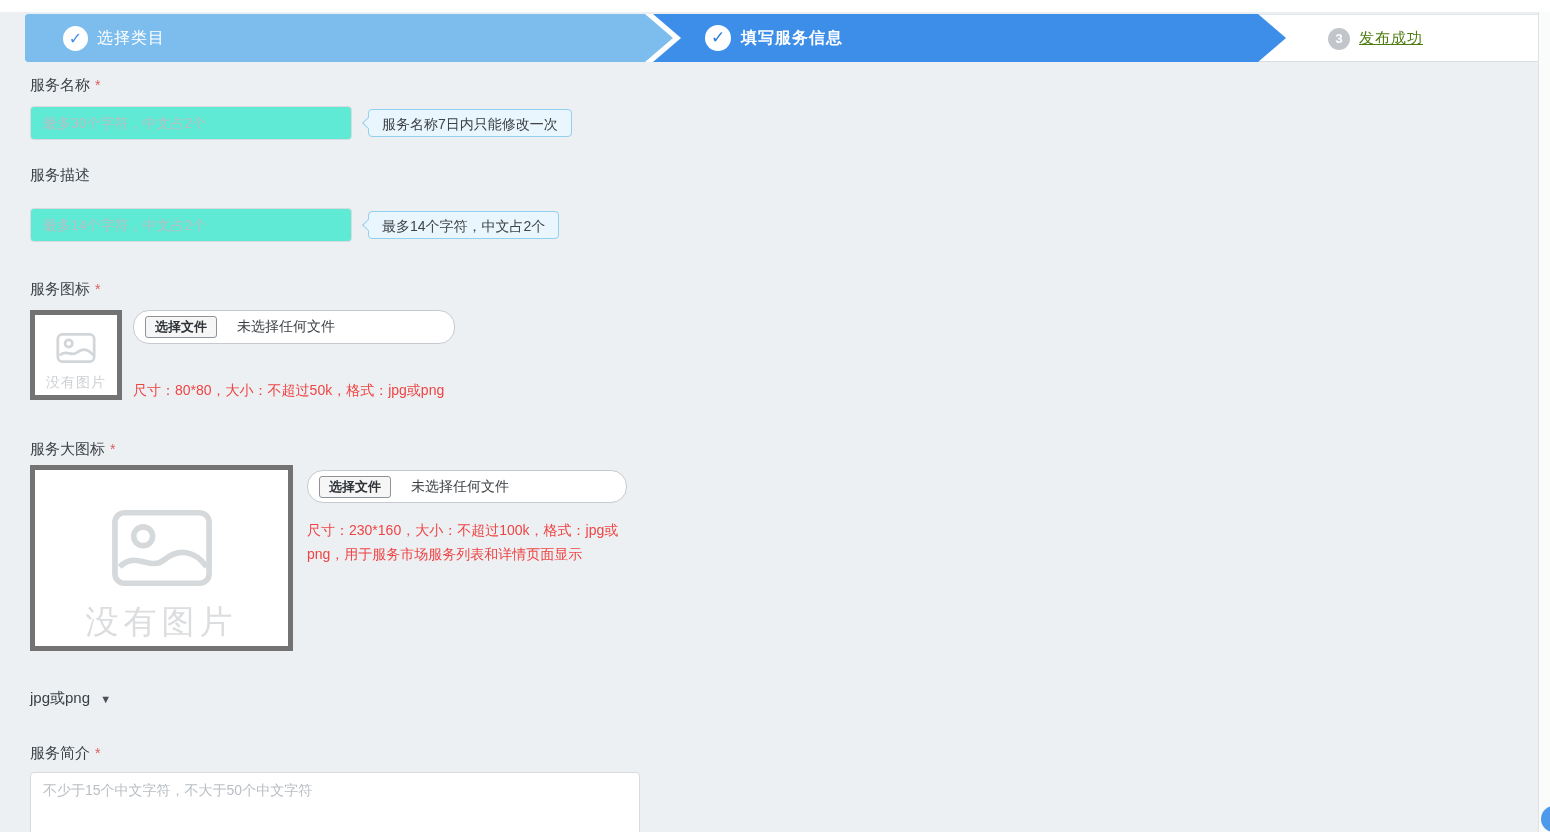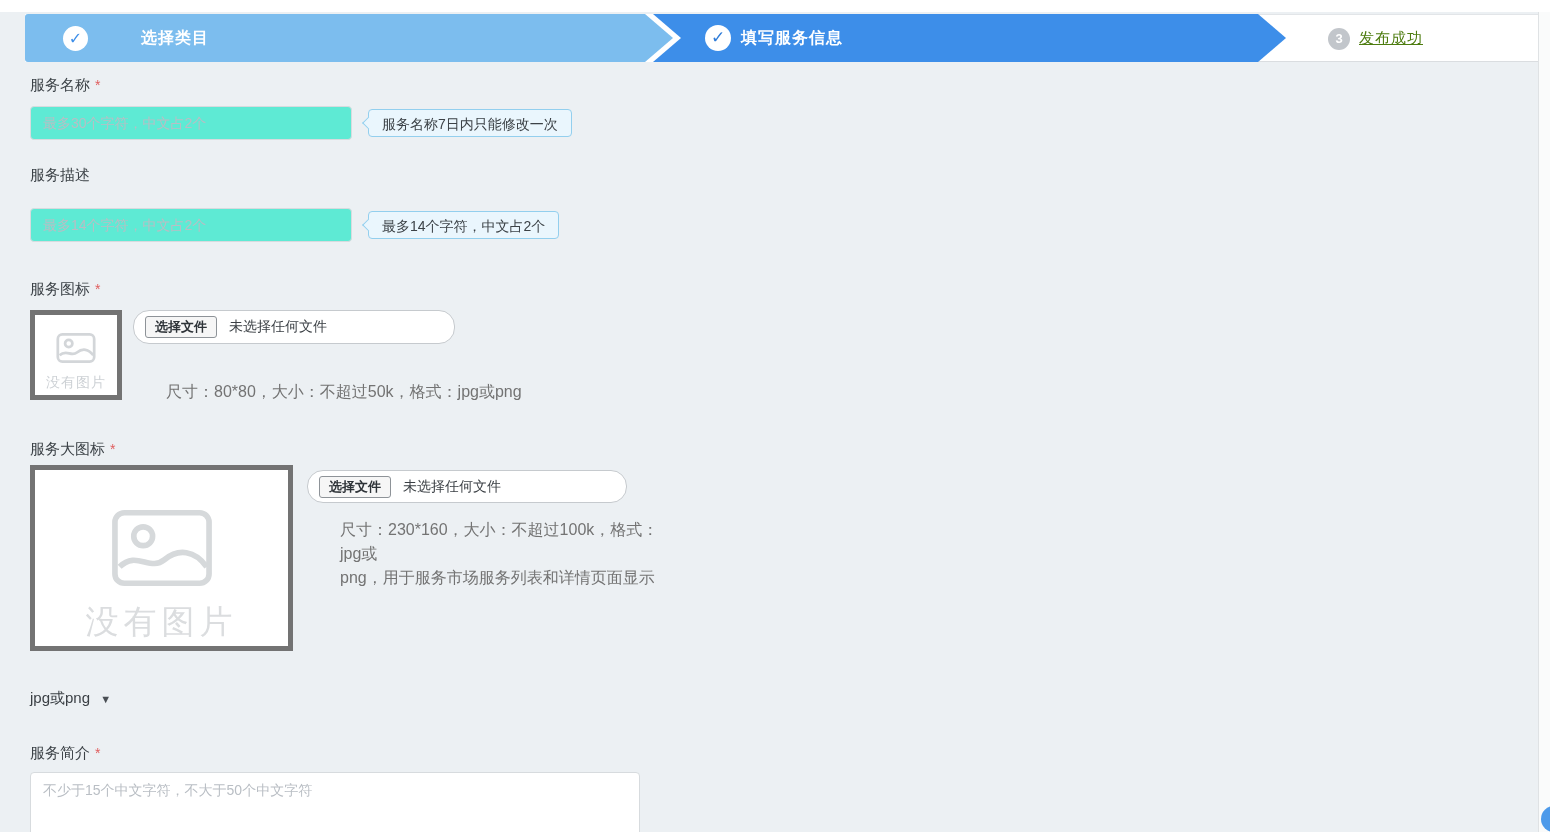--- a/index.html
+++ b/index.html
@@ -23,21 +23,21 @@
                 background:#fff; color:#2F7CD8; font-size:17px; font-weight:bold; text-align:center; line-height:26px; }
   .step2 .lbl { position:absolute; left:96px; top:14px; font-size:16px; font-weight:bold; color:#fff; letter-spacing:1px; }
 
   .step1-halo { position:absolute; left:25px; top:14px; width:656px; height:48px; background:#fff; z-index:3;
                 clip-path:polygon(0 0, calc(100% - 28px) 0, 100% 50%, calc(100% - 28px) 100%, 0 100%); }
   .step1 { position:absolute; left:25px; top:14px; width:648px; height:48px; background:#7CBDEE; z-index:4;
            border-radius:3px 0 0 3px;
            clip-path:polygon(0 0, calc(100% - 28px) 0, 100% 50%, calc(100% - 28px) 100%, 0 100%); }
   .step1 .chk { position:absolute; left:38px; top:12px; width:25px; height:25px; border-radius:50%;
                 background:#fff; color:#3D8EE9; font-size:16px; font-weight:bold; text-align:center; line-height:25px; }
-  .step1 .lbl { position:absolute; left:72px; top:14px; font-size:16px; font-weight:bold; color:#fff; letter-spacing:1px;margin-left:44px; }
+  .step1 .lbl { position:absolute; left:72px; top:14px; font-size:16px; font-weight:normal; color:#fff; letter-spacing:1px; }
 
   
   .f-label { position:absolute; left:30px; font-size:15px; color:#3C4247; z-index:5; }
   .f-label .req { color:#E05C5C; margin-left:5px; font-size:14px; }
 
   .txt-input { position:absolute; left:30px; width:322px; height:34px; background:#5eead4;
                border:1px solid #D7DBDE; border-radius:4px; padding:0 12px; font-size:14px; color:#333;
                outline:none; z-index:5; }
   .txt-input::placeholder { color:#B9BEC4; }
 
@@ -55,23 +55,23 @@
   .ph-box.big   .pic-icon { margin-top:38px; }
   .ph-text-small { margin-top:10px; font-size:14px; color:#CDD1D5; letter-spacing:1px; }
   .ph-text-big   { margin-top:12px; font-size:33px; color:#DBDDDF; letter-spacing:5px; }
 
   .file-box { position:absolute; background:#fff; border:1px solid #C6CACE; border-radius:16px;
               display:flex; align-items:center; padding-left:11px; z-index:5; cursor:pointer; }
   .file-box.one { left:133px; top:310px; width:322px; height:34px; }
   .file-box.two { left:307px; top:470px; width:320px; height:33px; }
   .file-btn { display:inline-block; height:22px; line-height:20px; padding:0 9px; background:#F6F6F6;
               border:1px solid #8E9398; border-radius:3px; font-size:13px; font-weight:bold; color:#2E3338; }
-  .file-txt { margin-left:12px; font-size:14px; color:#3A3F44; }
+  .file-txt { margin-left:20px; font-size:14px; color:#3A3F44; }
 
-  .hint { position:absolute; font-size:16px; color:#737373; z-index:5;margin-left:33px; }
+  .hint { position:absolute; font-size:14px; color:#ef4444; z-index:5; }
   .hint-multi { line-height:24px; }
 
   .spec-toggle { position:absolute; left:30px; top:689px; font-size:15px; color:#3A3F44; cursor:pointer; z-index:5; }
   .spec-toggle .caret { font-size:11px; color:#4A4F54; margin-left:6px; }
 
   .intro-area { position:absolute; left:30px; top:772px; width:610px; height:80px; background:#fff;
                 border:1px solid #D7DBDE; border-radius:4px; padding:9px 12px; font-size:14px; color:#333;
                 font-family:"Liberation Sans","DejaVu Sans",sans-serif; resize:none; outline:none; z-index:5; }
   .intro-area::placeholder { color:#B9BEC4; }
 

